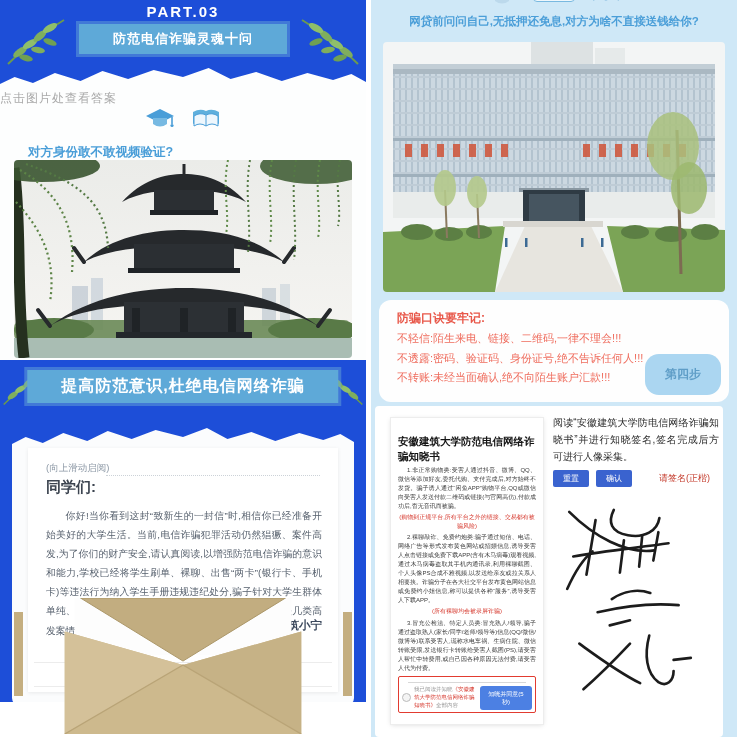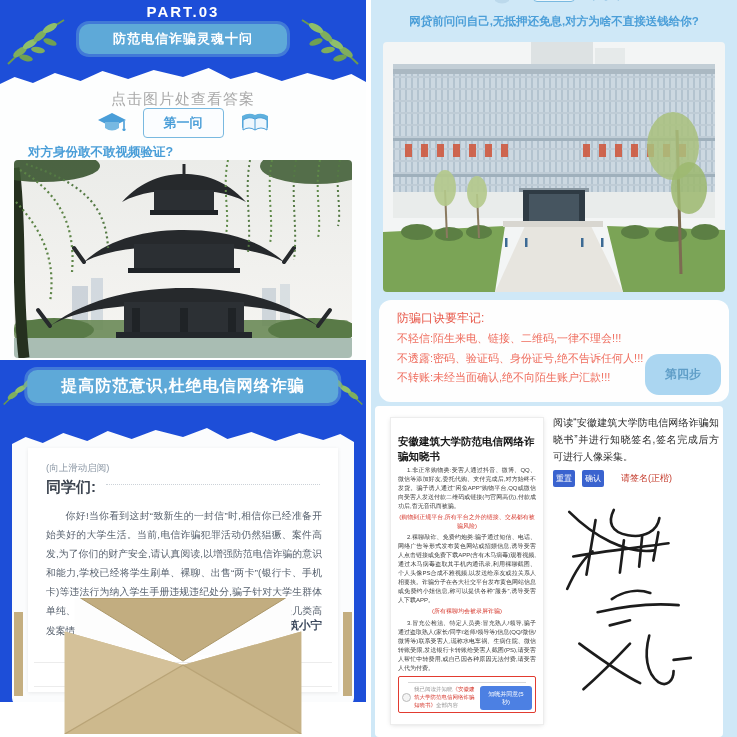--- a/index.html
+++ b/index.html
@@ -4,74 +4,74 @@
 <style>
   html,body{margin:0;padding:0;background:#ffffff;}
   body{width:737px;height:737px;font-family:"Liberation Sans",sans-serif;overflow:hidden;}
   .page{position:relative;width:737px;height:737px;background:#fff;}
   .col{position:absolute;top:0;height:737px;width:366px;overflow:hidden;}
   .col-left{left:0;background:#1d4ed8;}
   .col-right{left:371px;background:#cfe8f7;}
 
   
   .torn-top{clip-path:polygon(0 16px,4% 9px,9% 15px,15% 5px,22% 13px,28% 3px,35% 11px,42% 2px,50% 9px,57% 0px,63% 11px,70% 4px,77% 13px,84% 5px,91% 12px,96% 6px,100% 14px,100% 100%,0 100%);}
-  .brush-pill{position:absolute;left:50%;transform:translateX(-50%);background:#5ea9d8;color:#fff;font-weight:bold;border-radius:10px;padding:6px 34px;font-size:13px;letter-spacing:1px;box-shadow:0 0 0 3px rgba(110,175,215,.45);white-space:nowrap;}
+  .brush-pill{position:absolute;left:50%;transform:translateX(-50%);background:#5ea9d8;color:#fff;font-weight:bold;border-radius:0;padding:6px 34px;font-size:13px;letter-spacing:1px;box-shadow:0 0 0 3px rgba(110,175,215,.45);white-space:nowrap;}
   .leaf{position:absolute;}
 
   
   .part-label{position:absolute;top:3px;left:0;width:100%;text-align:center;color:#fff;font-weight:bold;font-size:15px;letter-spacing:2px;}
   .white-a{position:absolute;left:0;top:68px;width:366px;height:292px;background:#fdfefe;}
-  .hint{position:absolute;top:22px;width:100%;text-align:center;color:#a9a9a9;font-size:15px;letter-spacing:1px;}
+  .hint{position:absolute;top:22px;width:100%;color:#a9a9a9;font-size:12px;letter-spacing:1px;}
   .tag-row{position:absolute;top:40px;left:0;width:100%;display:flex;justify-content:center;align-items:center;gap:16px;}
   .tag-box{border:1px solid #79b9e0;border-radius:4px;padding:5px 20px;color:#4a9ed8;font-weight:bold;font-size:13px;background:#fbfdff;}
   .l-question{position:absolute;top:76px;left:28px;color:#4a9ed8;font-weight:bold;font-size:12.5px;}
   .photo{position:absolute;border-radius:4px;overflow:hidden;}
   .photo-left{left:14px;top:92px;width:338px;height:198px;}
   .sky-mid{position:absolute;left:0;top:360px;width:366px;height:70px;}
   .white-b-card{position:absolute;left:12px;top:428px;width:342px;height:278px;background:#fbfcfd;border-radius:8px;}
   .letter-paper{position:absolute;left:16px;top:20px;width:310px;height:244px;background:#ffffff;box-shadow:0 1px 4px rgba(0,0,0,.08);}
   .scroll-hint{position:absolute;top:14px;left:18px;color:#8d99a6;font-size:9.5px;}
-  .salut-row{position:absolute;top:30px;left:18px;right:18px;display:flex;align-items:center;}
+  .salut-row{position:absolute;top:30px;left:18px;right:18px;display:flex;align-items:flex-start;}
   .salut{font-weight:bold;font-size:15px;color:#3c4450;}
   .salut-line{flex:1;border-bottom:1px dotted #ccd2d8;margin-left:10px;transform:translateY(-3px);}
   .letter-body{position:absolute;top:58px;left:18px;width:276px;font-size:9.8px;line-height:1.95;color:#57616e;text-align:justify;text-indent:2em;}
   .sig-row{position:absolute;top:170px;left:18px;width:276px;text-align:right;color:#3d4a5e;font-weight:bold;font-size:11.5px;}
   .sig-gap{display:inline-block;width:64px;}
   .paper-line{position:absolute;left:6px;right:6px;height:1px;background:#ececec;}
   .tan-tab{position:absolute;width:9px;height:84px;background:#c4ae80;top:184px;}
   .envelope{position:absolute;left:50%;transform:translateX(-50%);top:598px;width:240px;height:136px;}
   .white-strip{position:absolute;left:0;top:702px;width:366px;height:35px;background:#ffffff;}
 
   
   .r-top{position:absolute;top:0;left:0;width:366px;height:11px;overflow:hidden;}
   .r-top-row{display:flex;justify-content:center;align-items:center;gap:16px;transform:translateY(-15px);}
   .r-top .tag-box{background:rgba(255,255,255,.65);color:#bcd9ec;}
   .r-question{position:absolute;top:14px;left:0;width:100%;text-align:center;color:#4a9ed8;font-weight:bold;font-size:11.5px;}
   .photo-right{left:12px;top:42px;width:342px;height:250px;}
   .tips-card{position:absolute;left:8px;top:300px;width:350px;height:102px;background:#fefefe;border-radius:12px;}
-  .tips-title{position:absolute;top:10px;left:18px;color:#e8584a;font-weight:normal;font-size:12px;}
+  .tips-title{position:absolute;top:10px;left:18px;color:#e8584a;font-weight:bold;font-size:12px;}
   .tip{position:absolute;left:18px;color:#ef6d5e;font-size:11px;white-space:nowrap;}
   .tip-0{top:31px;} .tip-1{top:51px;} .tip-2{top:70px;}
   .step-badge{position:absolute;right:8px;bottom:7px;background:#abd6f1;color:#5e9dc7;font-weight:bold;font-size:12px;border-radius:14px;padding:12px 20px;border:none;}
   .lower-panel{position:absolute;left:4px;top:406px;width:348px;height:331px;background:#ffffff;border-radius:4px;}
   .doc-thumb{position:absolute;left:16px;top:12px;width:152px;height:306px;background:#fff;box-shadow:0 0 0 1px #ededed,0 1px 5px rgba(0,0,0,.15);padding:6px 7px;box-sizing:border-box;}
   .doc-title{margin-top:10px;text-align:left;font-weight:bold;font-size:10.5px;line-height:1.4;color:#141414;}
   .doc-para{font-size:6px;line-height:1.5;color:#3c3c3c;text-align:justify;margin-top:3px;text-indent:1.5em;}
   .doc-warn{font-size:6px;color:#d6392e;text-align:center;margin-top:2px;line-height:1.4;}
   .agree-box{border:1.3px solid #e23b30;border-radius:2px;margin-top:3px;padding:3px 3px 2px;position:relative;}
   .agree-rule{height:1px;background:#d8d8d8;margin:2px 6px 3px;}
   .agree-row{display:flex;align-items:center;gap:3px;}
   .agree-check{width:7px;height:7px;border:1px solid #bbb;border-radius:50%;flex:0 0 auto;background:#f4f4f4;}
   .agree-text{font-size:5.5px;line-height:1.45;color:#9a9a9a;flex:1;}
   .agree-text .bookname{color:#d6392e;}
   .agree-btn{flex:0 0 auto;background:#4c80e3;color:#fff;font-size:6px;line-height:1.35;border:none;border-radius:3px;padding:4px 5px;text-align:center;width:52px;white-space:normal;}
   .instruction{position:absolute;left:178px;top:8px;width:166px;font-size:10px;line-height:1.7;color:#2b2b2b;text-align:justify;}
   .btns-row{position:absolute;left:178px;top:64px;display:flex;align-items:center;gap:7px;}
-  .mini-btn{background:#3a63cf;color:#fff;font-size:8px;border:none;border-radius:2px;padding:3px 3px;text-align:center;}
-  .sign-hint{color:#c43b2c;font-size:9px;margin-left:10px;}
+  .mini-btn{background:#3a63cf;color:#fff;font-size:8px;border:none;border-radius:2px;padding:3px 10px;text-align:center;}
+  .sign-hint{color:#c43b2c;font-size:9px;margin-left:20px;}
   .sig-pad{position:absolute;left:178px;top:84px;width:152px;height:210px;background:#fff;}
 </style>
 </head>
 <body>
 
 <div class="page">
 
   <div class="col col-left">
 
     <div class="part-label">PART.03</div>
@@ -102,21 +102,20 @@
     <div class="white-a torn-top">
       <div class="hint">点击图片处查看答案</div>
 
       <div class="tag-row">
         <svg width="30" height="22" viewBox="0 0 30 22">
           <polygon points="15,1 29,8 15,15 1,8" fill="#4a9ed8"></polygon>
           <path d="M8,10 L8,16 Q15,21 22,16 L22,10" fill="#77b9e2"></path>
           <path d="M27,9 L27,16" stroke="#4a9ed8" stroke-width="1.6"></path>
           <circle cx="27" cy="17.5" r="1.6" fill="#4a9ed8"></circle>
         </svg>
-        <div class="tag-box">第一问</div>
         <svg width="30" height="22" viewBox="0 0 30 22">
           <path d="M2,4 Q9,0 15,3 Q21,0 28,4 L28,16 Q21,12 15,16 Q9,12 2,16 Z" fill="#5fb0dd"></path>
           <path d="M3,8 Q9,4 15,7 Q21,4 27,8 L27,18 Q21,14 15,18 Q9,14 3,18 Z" fill="#eef7fd" stroke="#4a9ed8" stroke-width="1"></path>
           <path d="M15,7 L15,18" stroke="#4a9ed8" stroke-width="1"></path>
         </svg>
       </div>
 
       <div class="l-question">对方身份敢不敢视频验证?</div>
 
       <div class="photo photo-left">

